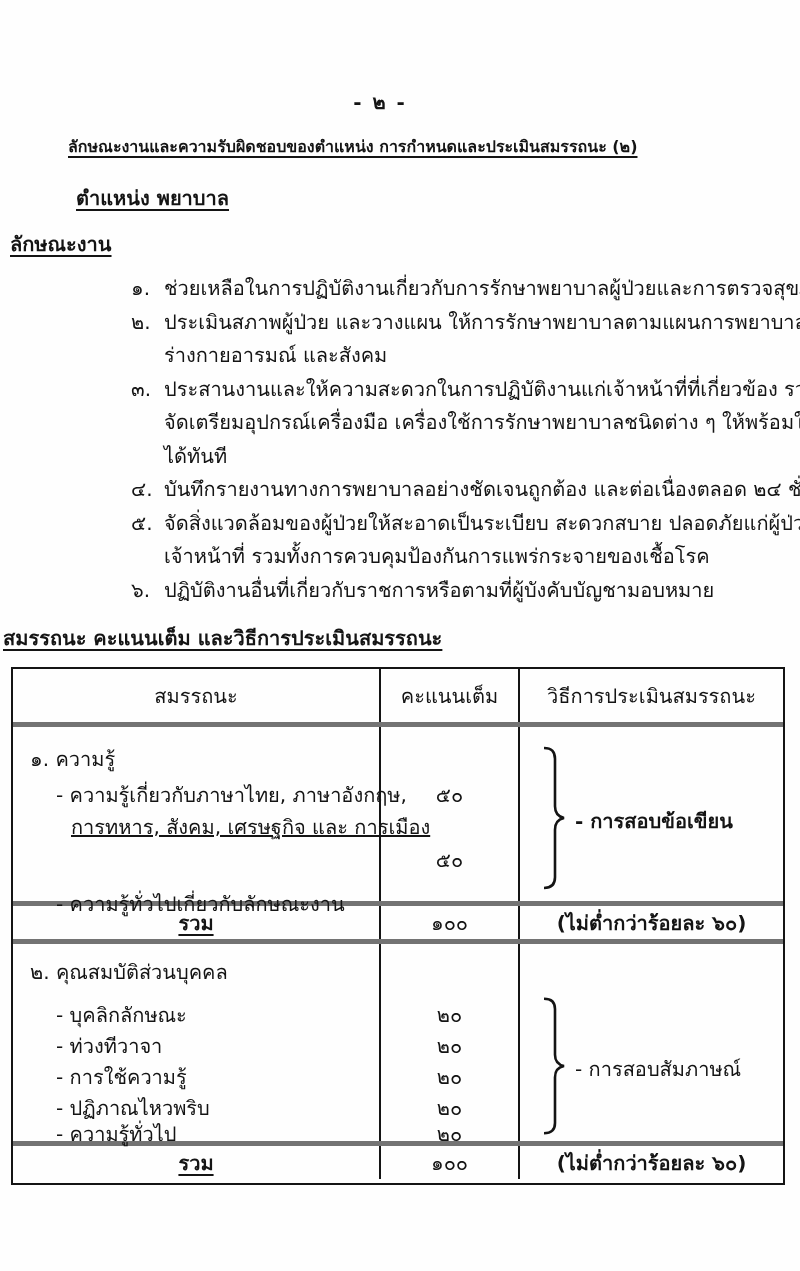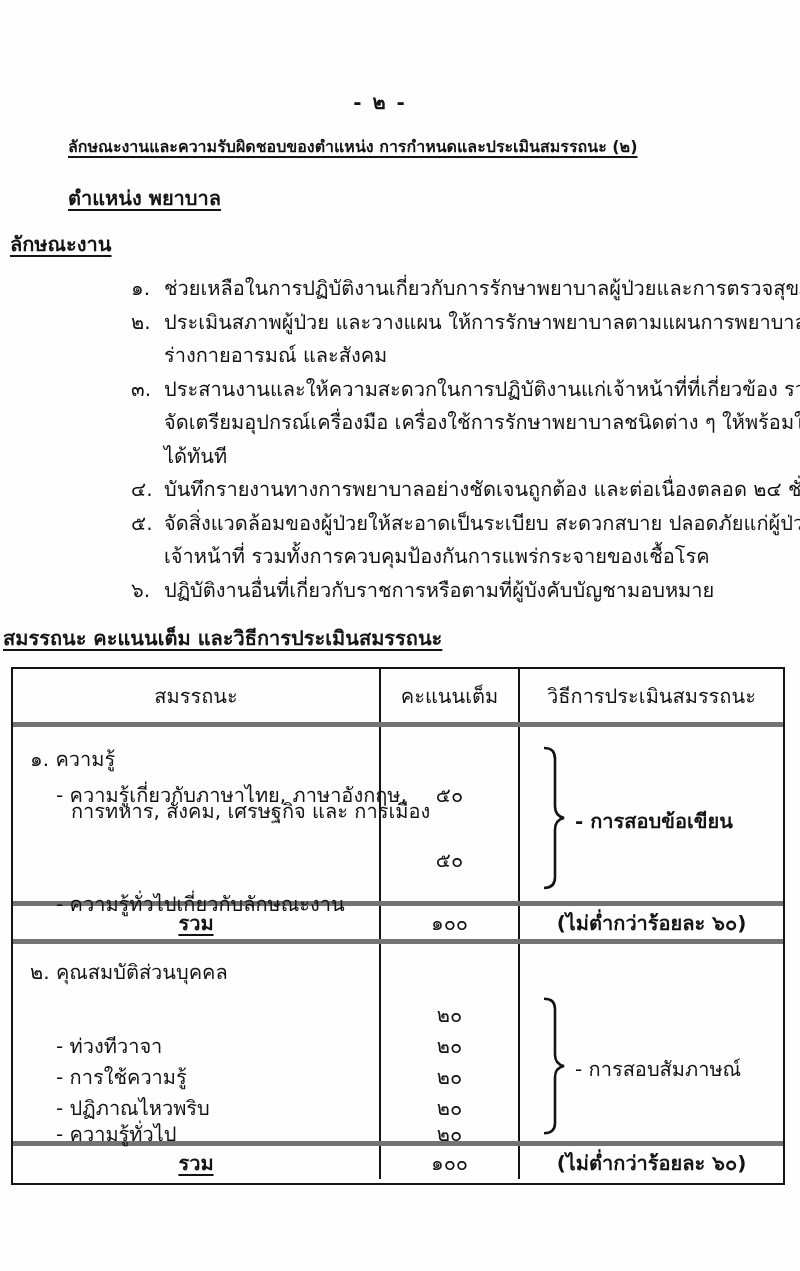--- a/index.html
+++ b/index.html
@@ -10,21 +10,21 @@
     background:#fefefe;
     color:#141414;
     font-family:"DejaVu Sans", sans-serif;
     overflow:hidden;
   }
   .abs{position:absolute;}
   .bold{font-weight:bold;}
   .u{text-decoration:underline;text-decoration-thickness:1.5px;text-underline-offset:4px;}
   .page-number{top:86px;left:0;width:760px;text-align:center;font-size:20px;font-weight:bold;letter-spacing:2px;}
   .doc-title{top:134px;left:68px;font-size:16px;}
-  .position-title{top:182px;left:68px;font-size:20px;}
+  .position-title{top:182px;left:76px;font-size:20px;}
   .duties-heading{top:228px;left:10px;font-size:20px;}
   .duties{top:272px;left:131px;width:640px;font-size:20px;}
   .duty{display:flex;}
   .duty-num{width:33px;flex:none;line-height:33.5px;}
   .duty-text{flex:1;}
   .duty-line{line-height:33.5px;white-space:nowrap;}
   .assess-heading{top:622px;left:3px;font-size:20px;}
 
   
   .assess-table{
@@ -114,21 +114,21 @@
     <div class="tr row-header">
       <div class="td c1 th">สมรรถนะ</div>
       <div class="td c2 th">คะแนนเต็ม</div>
       <div class="td c3 th">วิธีการประเมินสมรรถนะ</div>
     </div>
 
     <div class="tr row-body1">
       <div class="td c1">
         <div class="cell-abs" style="top:16px;left:17px;">๑. ความรู้</div>
         <div class="cell-abs" style="top:52px;left:43px;">- ความรู้เกี่ยวกับภาษาไทย, ภาษาอังกฤษ,</div>
-        <div class="cell-abs" style="top:68px;left:58px;">การทหาร, สังคม, เศรษฐกิจ และ การเมือง</div>
+        <div class="cell-abs" style="top:84px;left:58px;text-decoration:underline;">การทหาร, สังคม, เศรษฐกิจ และ การเมือง</div>
         <div class="cell-abs" style="top:117px;left:43px;margin-top:44px;">- ความรู้ทั่วไปเกี่ยวกับลักษณะงาน</div>
       </div>
       <div class="td c2">
         <div class="score" style="top:52px;">๕๐</div>
         <div class="score" style="top:117px;">๕๐</div>
       </div>
       <div class="td c3">
         <svg class="brace" style="top:18px;left:20px;" width="26" height="146" viewBox="0 0 26 150" preserveAspectRatio="none">
           <path d="M4 3 Q15 3 15 14 L15 63 Q15 73 24 75 Q15 77 15 87 L15 136 Q15 147 4 147" fill="none" stroke="#141414" stroke-width="2.6"></path>
         </svg>
@@ -140,20 +140,21 @@
       <div class="td c1 total-cell">
           <span class="bold u">รวม</span>
         </div>
       <div class="td c2 total-cell">๑๐๐</div>
       <div class="td c3 total-cell bold">(ไม่ต่ำกว่าร้อยละ ๖๐)</div>
     </div>
 
     <div class="tr row-body2">
       <div class="td c1">
         <div class="cell-abs" style="top:12px;left:17px;">๒. คุณสมบัติส่วนบุคคล</div>
+        <div class="cell-abs" style="top:55px;left:43px;">- บุคลิกลักษณะ</div>
         <div class="cell-abs" style="top:86px;left:43px;">- ท่วงทีวาจา</div>
         <div class="cell-abs" style="top:117px;left:43px;">- การใช้ความรู้</div>
         <div class="cell-abs" style="top:148px;left:43px;text-align:center;">- ปฏิภาณไหวพริบ</div>
         <div class="cell-abs" style="top:174px;left:43px;">- ความรู้ทั่วไป</div>
       </div>
       <div class="td c2">
         <div class="score" style="top:55px;">๒๐</div>
         <div class="score" style="top:86px;">๒๐</div>
         <div class="score" style="top:117px;">๒๐</div>
         <div class="score" style="top:148px;">๒๐</div>

